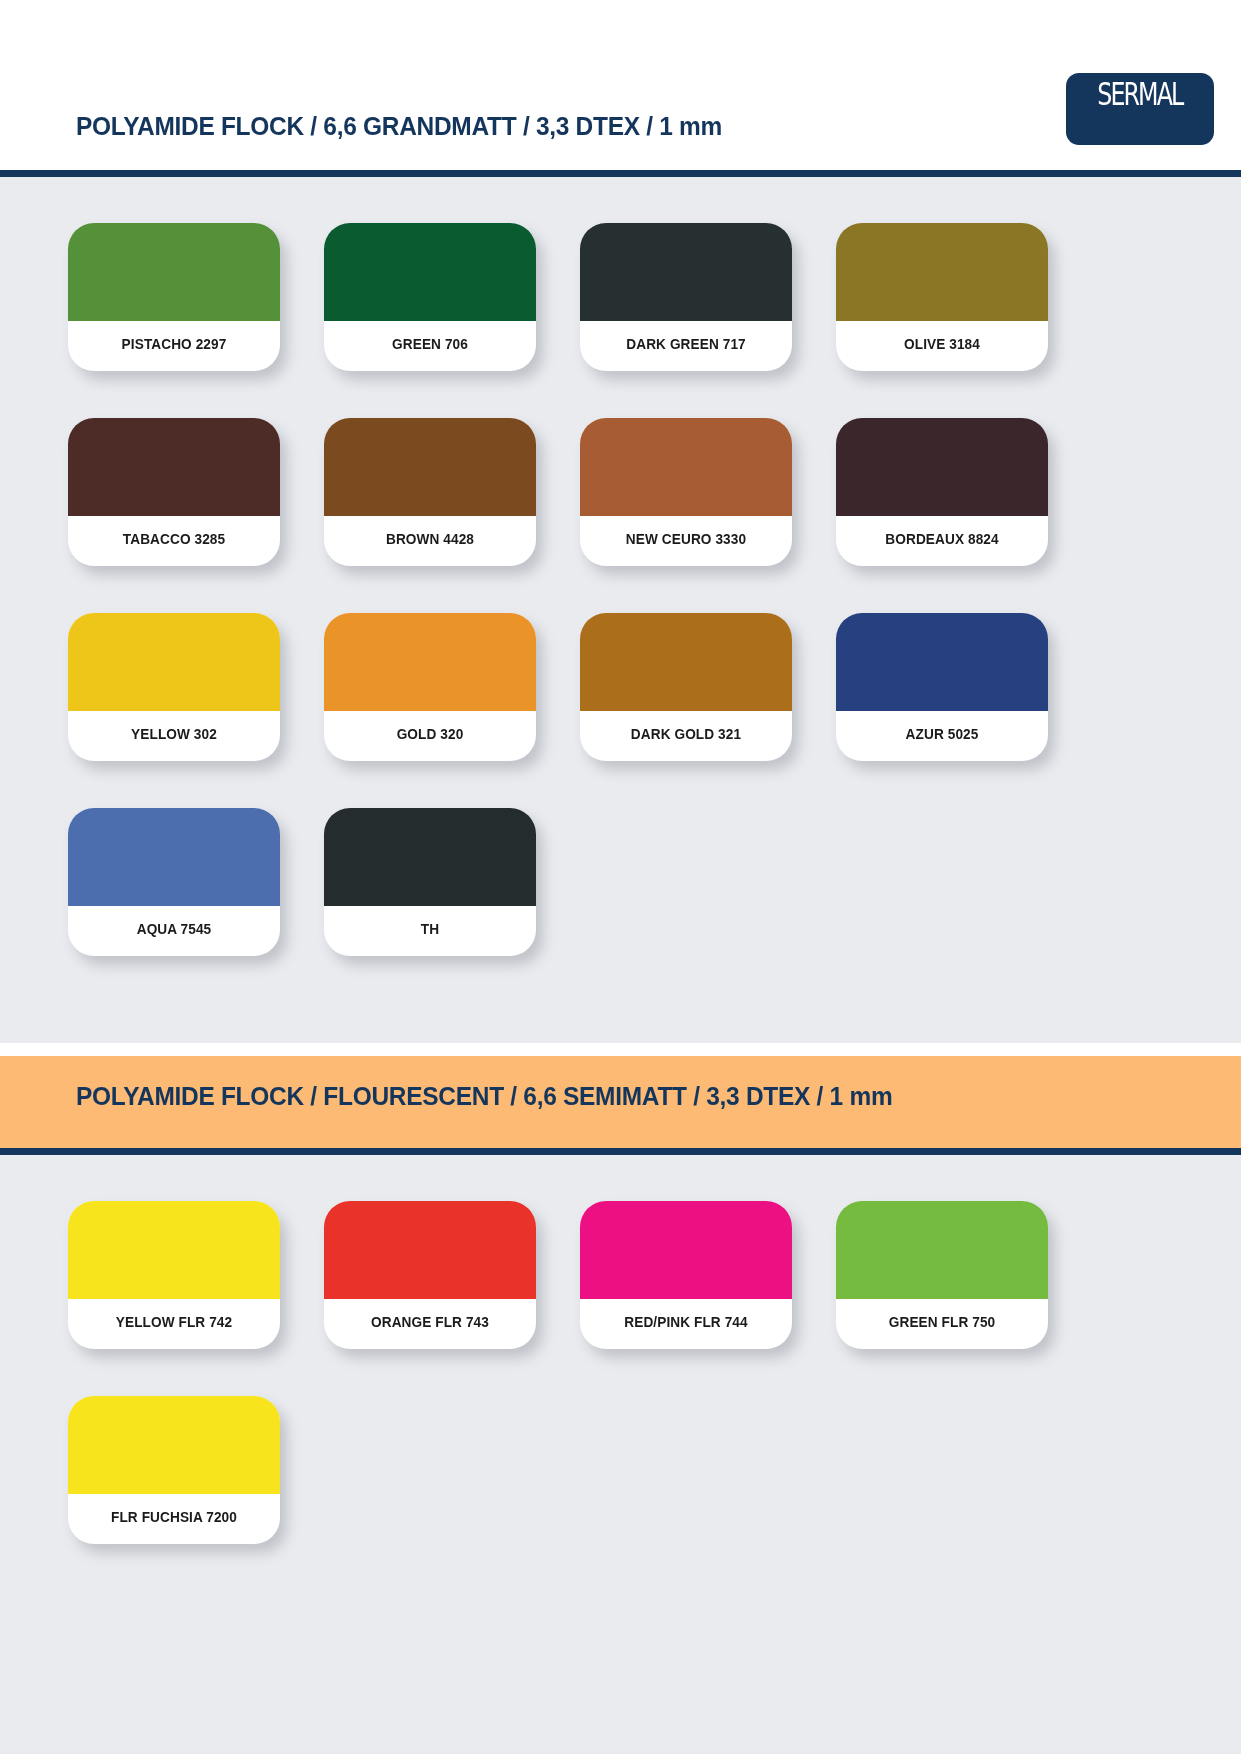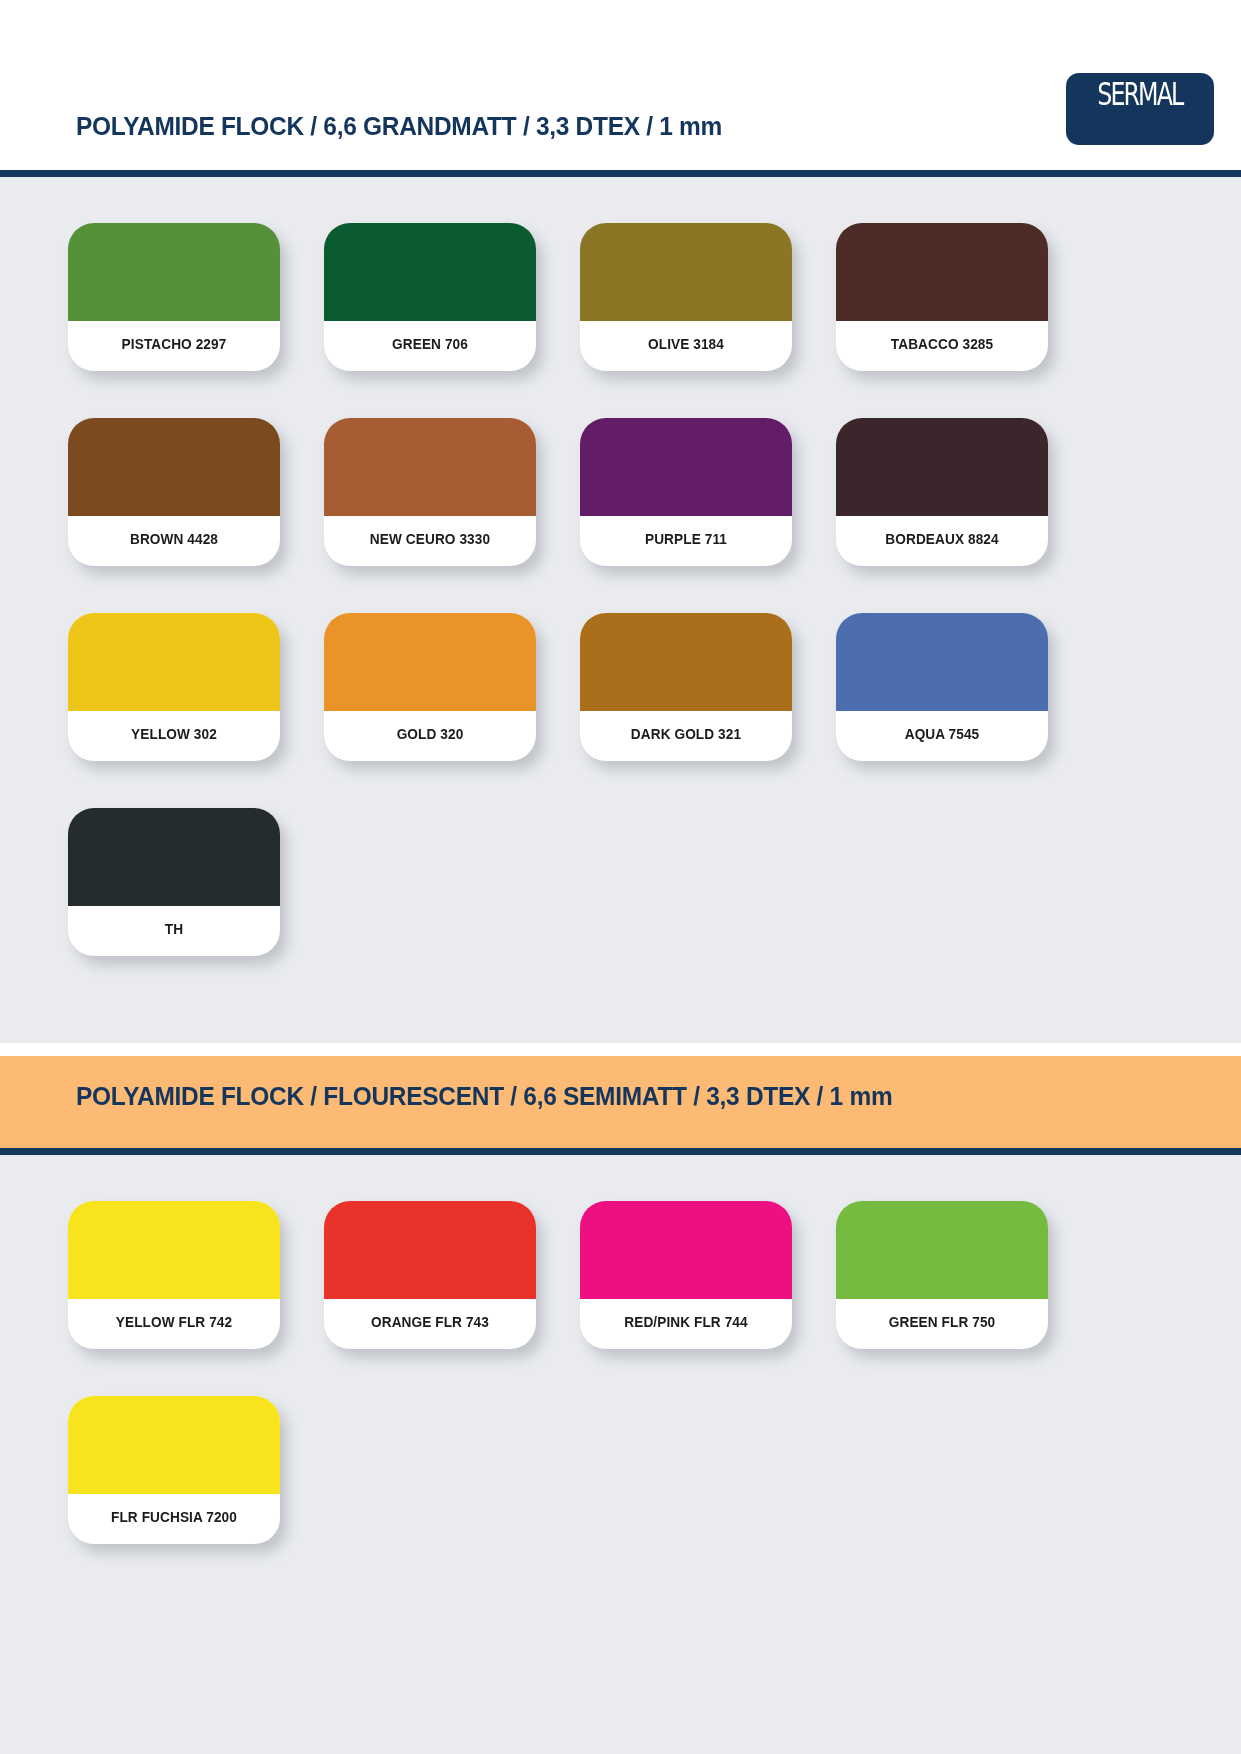--- a/index.html
+++ b/index.html
@@ -139,54 +139,58 @@
     <div class="grid" id="grid-0">
         <div class="swatch">
           <div class="swatch-color" style="background: rgb(84, 145, 57);"></div>
           <div class="swatch-label">PISTACHO 2297</div>
         </div>
         <div class="swatch">
           <div class="swatch-color" style="background: rgb(10, 92, 48);"></div>
           <div class="swatch-label">GREEN 706</div>
         </div>
         <div class="swatch">
+          <div class="swatch-color" style="background: rgb(38, 48, 49);"></div>
+          <div class="swatch-label">DARK GREEN 717</div>
+        </div>
+        <div class="swatch">
           <div class="swatch-color" style="background: rgb(138, 118, 37);"></div>
           <div class="swatch-label">OLIVE 3184</div>
         </div>
         <div class="swatch">
           <div class="swatch-color" style="background: rgb(77, 43, 39);"></div>
           <div class="swatch-label">TABACCO 3285</div>
         </div>
         <div class="swatch">
           <div class="swatch-color" style="background: rgb(123, 74, 30);"></div>
           <div class="swatch-label">BROWN 4428</div>
         </div>
         <div class="swatch">
           <div class="swatch-color" style="background: rgb(168, 92, 51);"></div>
           <div class="swatch-label">NEW CEURO 3330</div>
         </div>
         <div class="swatch">
-          <div class="swatch-color" style="background: rgb(99, 29, 102);"></div>
-          <div class="swatch-label">PURPLE 711</div>
-        </div>
-        <div class="swatch">
           <div class="swatch-color" style="background: rgb(58, 38, 43);"></div>
           <div class="swatch-label">BORDEAUX 8824</div>
         </div>
         <div class="swatch">
           <div class="swatch-color" style="background: rgb(238, 197, 25);"></div>
           <div class="swatch-label">YELLOW 302</div>
         </div>
         <div class="swatch">
           <div class="swatch-color" style="background: rgb(234, 147, 40);"></div>
           <div class="swatch-label">GOLD 320</div>
         </div>
         <div class="swatch">
           <div class="swatch-color" style="background: rgb(171, 111, 27);"></div>
           <div class="swatch-label">DARK GOLD 321</div>
+        </div>
+        <div class="swatch">
+          <div class="swatch-color" style="background: rgb(39, 64, 127);"></div>
+          <div class="swatch-label">AZUR 5025</div>
         </div>
         <div class="swatch">
           <div class="swatch-color" style="background: rgb(76, 110, 174);"></div>
           <div class="swatch-label">AQUA 7545</div>
         </div>
         <div class="swatch">
           <div class="swatch-color" style="background: rgb(36, 44, 46);"></div>
           <div class="swatch-label">TH</div>
         </div>
       </div>

